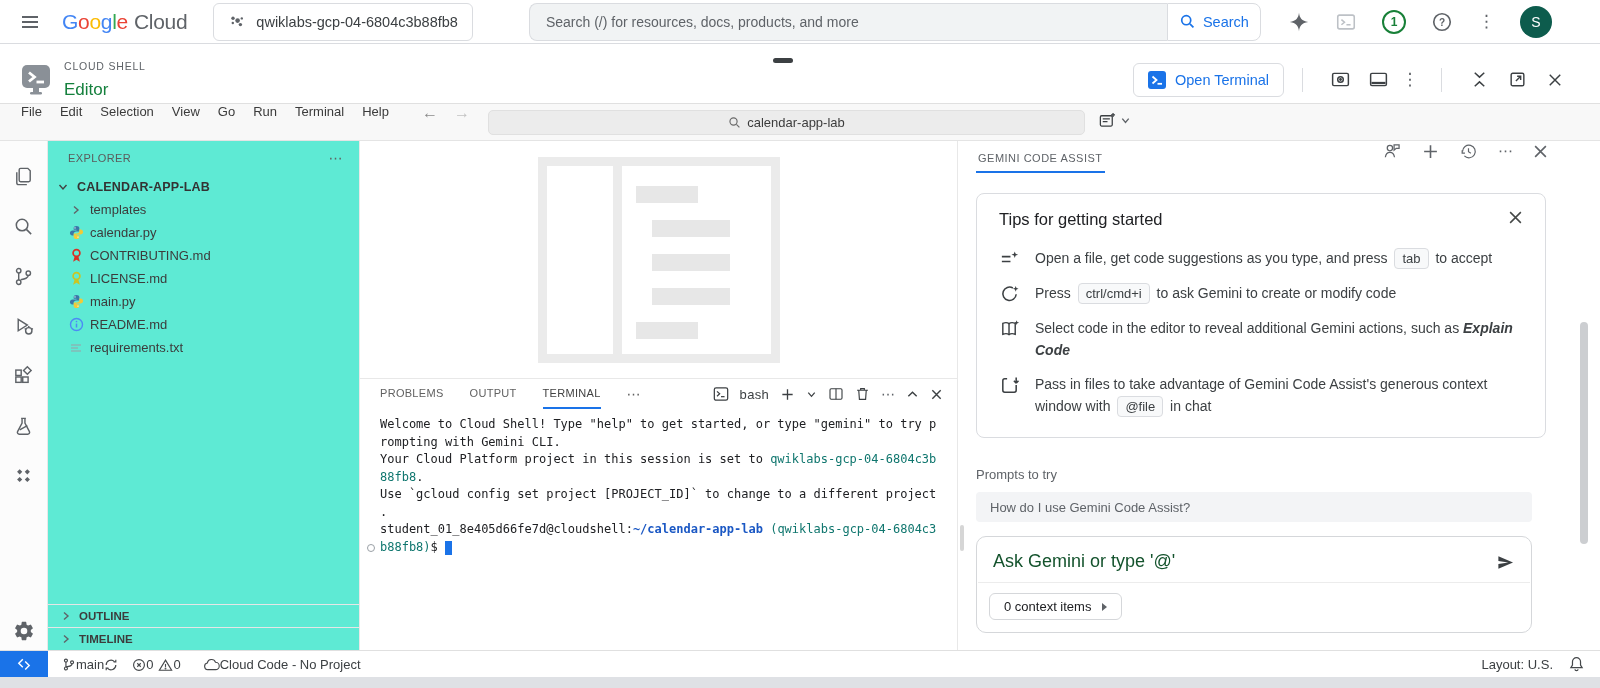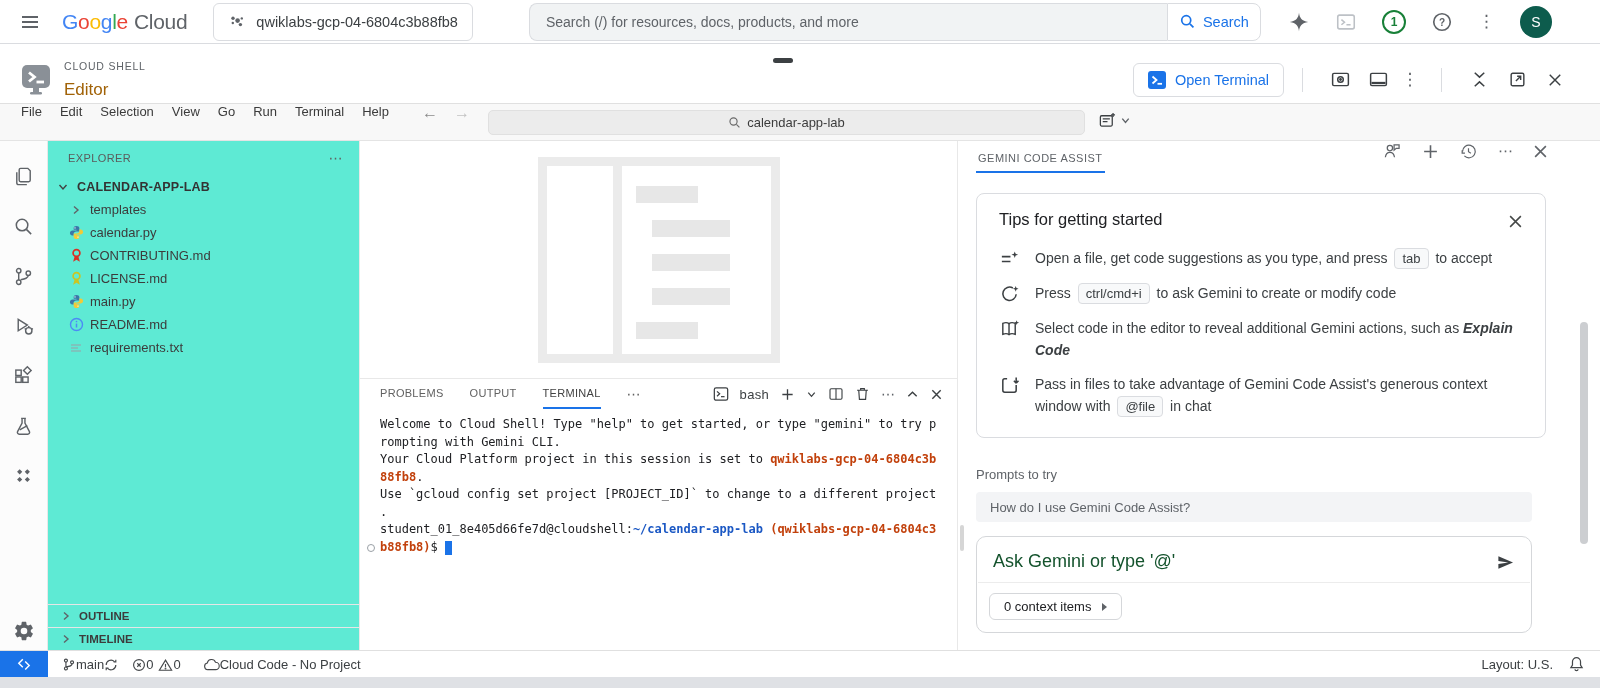--- a/index.html
+++ b/index.html
@@ -19,21 +19,21 @@
   .searchbtn{width:94px;display:flex;align-items:center;justify-content:center;gap:7px;background:#fff;border:1px solid #dadce0;border-radius:0 8px 8px 0;color:#1a73e8;font-size:14.5px;font-weight:500;cursor:pointer}
   .top-icons{margin-left:auto;display:flex;align-items:center;gap:25px;padding-right:48px}
   .count-badge{width:24px;height:24px;border:2px solid #188038;border-radius:50%;color:#188038;font-size:12px;font-weight:700;display:flex;align-items:center;justify-content:center;cursor:pointer}
   .dots-v{font-size:17px;color:#5f6368;cursor:pointer;letter-spacing:0}
   .avatar{width:32px;height:32px;border-radius:50%;background:#0d5c4d;color:#fff;font-size:14px;display:flex;align-items:center;justify-content:center;cursor:pointer}
 
   
   .shellbar{position:absolute;top:56px;left:0;right:0;height:48px;border-bottom:1px solid #e0e0e0;display:flex;align-items:center;padding-left:20px;background:#fff}
   .shell-labels{margin-left:12px;line-height:1}
   .shell-kicker{font-size:10.5px;color:#5f6368;letter-spacing:.8px}
-  .shell-title{font-size:17px;color:#a16207;margin-top:10px}
+  .shell-title{font-size:17px;color:#15803d;margin-top:10px}
   .drag-handle{position:absolute;left:773px;top:2px;width:20px;height:5px;border-radius:3px;background:#3c4043}
   .shell-right{margin-left:auto;display:flex;align-items:center;padding-right:26px}
   .open-term{display:flex;align-items:center;gap:9px;height:34px;padding:0 14px;border:1px solid #dadce0;border-radius:6px;background:#fff;color:#1a73e8;font-size:14.5px;font-weight:500;cursor:pointer}
   .vsep{width:1px;height:24px;background:#dadce0;margin:0 18px}
   .hicon{width:38px;height:30px;display:flex;align-items:center;justify-content:center;cursor:pointer}
 
   
   .menubar{position:absolute;top:104px;left:0;right:0;height:37px;background:#f8f8f8;border-bottom:1px solid #e4e4e4;display:flex;align-items:flex-start;font-size:13px;color:#3b3b3b}
   #menus{display:flex;margin-left:12px}
   .menu-item{padding:0 9px;cursor:pointer}
@@ -70,33 +70,33 @@
 
   .panel{position:absolute;top:237px;left:0;right:0;bottom:0;border-top:1px solid #e8e8e8}
   .ptabs{height:30px;display:flex;align-items:center;padding:0 14px 0 20px;font-size:11px;letter-spacing:.3px;color:#616161}
   .ptab{margin-right:26px;height:100%;display:flex;align-items:center;border-bottom:2px solid transparent;cursor:pointer}
   .ptab.active{color:#424242;border-bottom-color:#1a73e8}
   .ptab-dots{color:#616161;font-size:14px;cursor:pointer}
   .ptools{margin-left:auto;display:flex;align-items:center;gap:11px;color:#3c4043;font-size:13px}
   .ptools .ticon{cursor:pointer;display:flex;align-items:center}
   .term{position:absolute;top:30px;left:0;right:0;bottom:0;padding:7px 10px 0 20px;font-family:"DejaVu Sans Mono",monospace;font-size:12px;line-height:17.5px;color:#202124;white-space:pre}
   .t-line{position:relative}
-  .t-project{color:#c2410c;font-weight:700}
+  .t-project{color:#0f766e;font-weight:400}
   .t-path{color:#1b58c4;font-weight:700}
   .t-cursor{display:inline-block;width:7px;height:14px;background:#1a73e8;vertical-align:-2px}
   .gutdot{position:absolute;left:-13px;top:5px;width:8px;height:8px;border:1.3px solid #9aa0a6;border-radius:50%}
 
   
   .gemini{position:absolute;left:958px;right:0;top:0;bottom:0;background:#fff;padding-left:18px}
   .gca-head{height:36px;display:flex;align-items:flex-start;padding-right:52px}
   .gca-title{font-size:11px;letter-spacing:.5px;color:#5f6368;padding:11px 2px 7px;border-bottom:2px solid #1a73e8;cursor:pointer}
   .gca-icons{margin-left:auto;display:flex;align-items:center;gap:20px;color:#5f6368}
   .gca-icons .gicon{cursor:pointer;display:flex}
   .tips-card{border:1px solid #dadce0;border-radius:8px;margin:16px 54px 0 0;padding:16px 22px 20px}
-  .tips-head{display:flex;align-items:flex-end}
+  .tips-head{display:flex;align-items:flex-start}
   .tips-title{font-size:16.5px;color:#202124;font-weight:500}
   .tips-close{margin-left:auto;cursor:pointer;display:flex}
   .tip-row{display:flex;gap:14px;margin-top:13px;font-size:14px;line-height:21.5px;color:#3c4043}
   .tip-row:first-of-type{margin-top:19px}
   .tip-ic{flex:0 0 22px;padding-top:1px}
   .kbd{display:inline-block;border:1px solid #dadce0;border-radius:4px;background:#f8f9fa;padding:0 7px;line-height:19px;font-size:13px;margin:0 3px;color:#3c4043}
   .emph{font-weight:700;font-style:italic;color:#3c4043}
   .prompts-label{margin-top:29px;font-size:13px;color:#5f6368}
   .prompt-chip{margin:10px 68px 0 0;height:30px;background:#f3f4f6;border-radius:4px;display:flex;align-items:center;padding:0 14px;font-size:13px;color:#5f6368;cursor:pointer}
   .ask-card{margin:14px 68px 0 0;border:1px solid #d5d7da;border-radius:10px;background:#fff}

